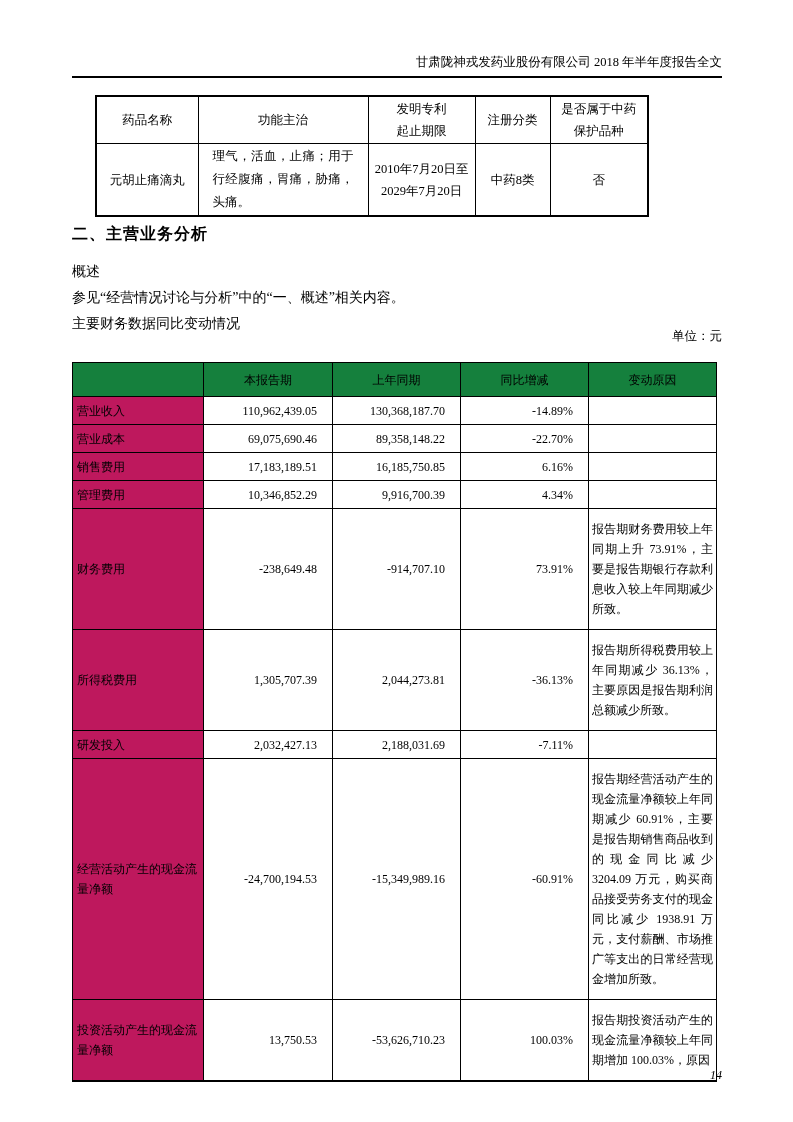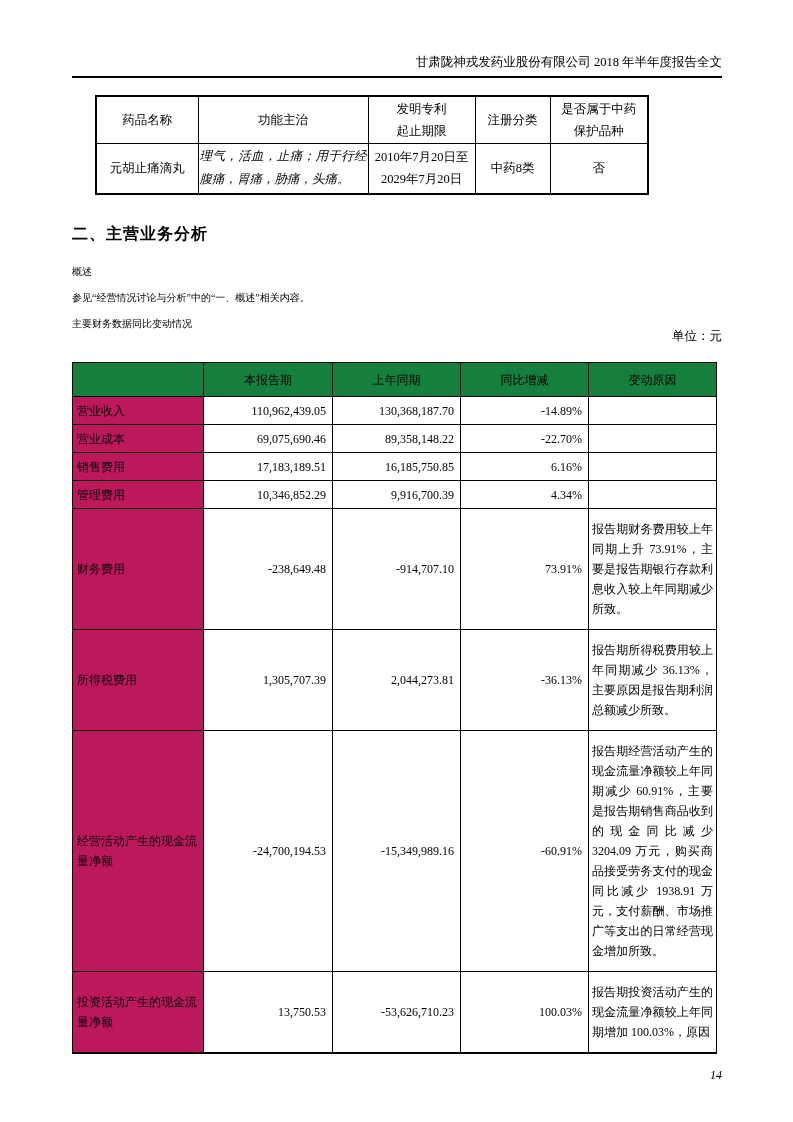--- a/index.html
+++ b/index.html
@@ -28,30 +28,30 @@
   }
   .drug-table th, .drug-table td {
     border: 1px solid #000; font-weight: normal;
     vertical-align: middle; text-align: center;
     line-height: 22px; padding: 1px 2px;
   }
   .drug-table th { height: 44px; }
   .drug-table td { height: 50px; }
   .drug-table .ind {
     text-align: justify; text-justify: inter-ideograph;
-    padding: 1px 1px; line-height: 23px; font-style: italic;
+    padding: 1px 14px; line-height: 23px;
   }
   .pre { white-space: pre-line; }
 
   
   .sec-title {
     position: absolute; left: 72px; top: 224px;
     font-size: 16px; font-weight: bold; letter-spacing: 1px;
   }
-  .para { position: absolute; left: 72px; font-size: 10px; line-height: 14px; font-family: Liberation Serif, serif; }
+  .para { position: absolute; left: 72px; font-size: 14px; line-height: 14px; font-family: Liberation Serif, serif; }
   .p-overview { top: 265px; }
   .p-ref      { top: 291px; }
   .p-subtitle { top: 317px; }
   .unit-line {
     position: absolute; left: 72px; top: 328px; width: 650px;
     text-align: right; font-size: 12.5px;
   }
 
   
   .fin-table {
@@ -67,21 +67,21 @@
     background: #15803d; text-align: center; height: 34px; padding: 2px 2px;
   }
   .fin-table tr.rs { height: 28px; }
   .fin-table tr.rA { height: 107px; }
   .fin-table tr.rB { height: 93px; }
   .fin-table tr.rC { height: 224px; }
   .fin-table tr.rD { height: 78px; }
   .fin-table td.lbl {
     background: #be185d; text-align: left; padding: 2px 3px 2px 4px;
   }
-  .fin-table td.num { text-align: right; padding: 2px 6px; }
+  .fin-table td.num { text-align: right; padding: 2px 15px; }
   .fin-table td.reason {
     text-align: justify; text-justify: inter-ideograph;
     padding: 10px 3px; line-height: 20px;
   }
 
   .page-number {
     position: absolute; left: 72px; top: 1068px; width: 650px;
     text-align: right; font-size: 12px; font-style: italic;
   }
 </style>
@@ -185,20 +185,27 @@
       </tr>
 
       <tr class="rB">
         <td class="lbl">所得税费用</td>
         <td class="num">1,305,707.39</td>
         <td class="num">2,044,273.81</td>
         <td class="num">-36.13%</td>
         <td class="reason">报告期所得税费用较上年同期减少 36.13%，主要原因是报告期利润总额减少所致。</td>
       </tr>
 
+      <tr class="rs">
+        <td class="lbl">研发投入</td>
+        <td class="num">2,032,427.13</td>
+        <td class="num">2,188,031.69</td>
+        <td class="num">-7.11%</td>
+        <td class="reason"></td>
+      </tr>
 
       <tr class="rC">
         <td class="lbl">经营活动产生的现金流量净额</td>
         <td class="num">-24,700,194.53</td>
         <td class="num">-15,349,989.16</td>
         <td class="num">-60.91%</td>
         <td class="reason">报告期经营活动产生的现金流量净额较上年同期减少 60.91%，主要是报告期销售商品收到的现金同比减少 3204.09 万元，购买商品接受劳务支付的现金同比减少 1938.91 万元，支付薪酬、市场推广等支出的日常经营现金增加所致。</td>
       </tr>
 
       <tr class="rD">

